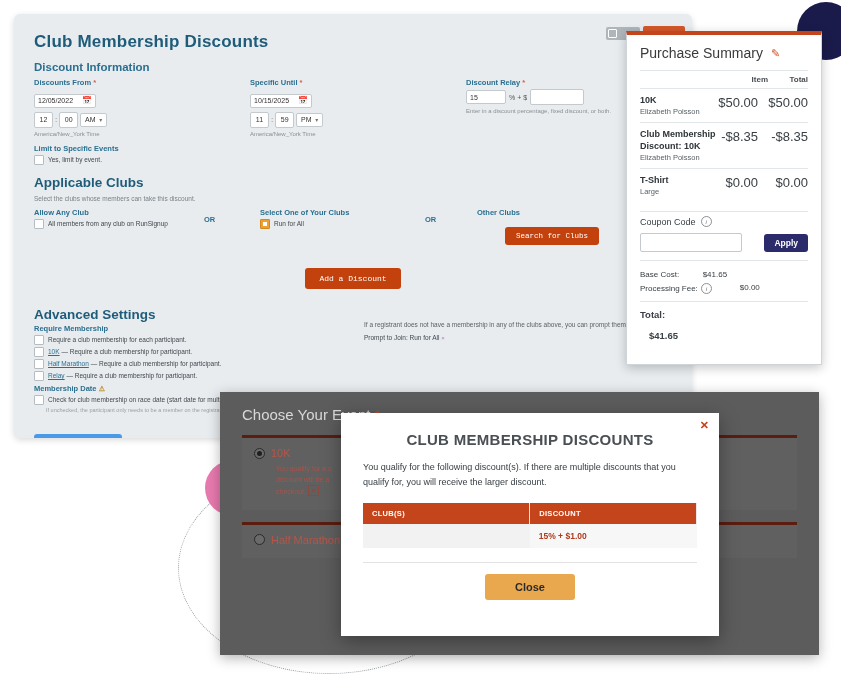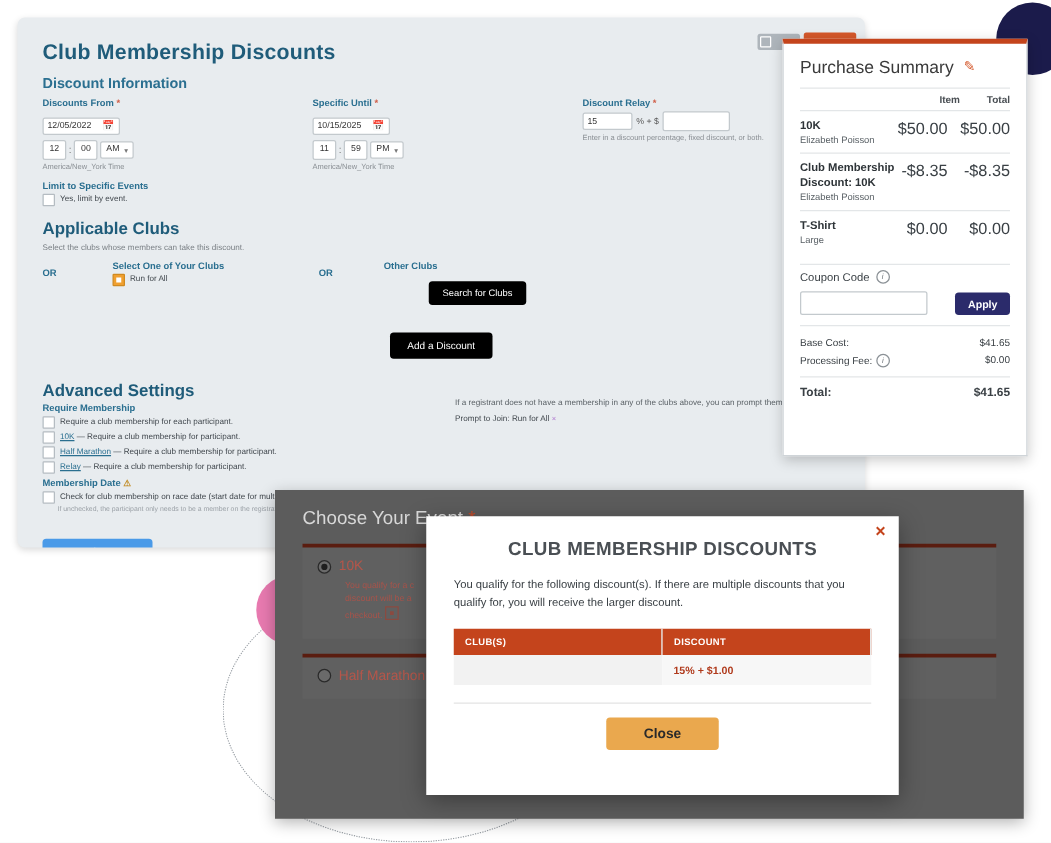--- a/index.html
+++ b/index.html
@@ -160,23 +160,23 @@
     border: 1px solid #c3c9cd; background: #fff; border-radius: 2px;
     font-size: 7px; color: #333; padding: 0 3px; box-sizing: border-box;
     display: flex; align-items: center;
   }
   .pct-sym { font-size: 7px; color: #555; }
   .amt-input {
     width: 52px; height: 14px;
     border: 1px solid #c3c9cd; background: #fff; border-radius: 2px;
   }
   .btn-green {
-    background: #000000; color: #fff; border: 0; border-radius: 3px;
+    background: #c2410c; color: #fff; border: 0; border-radius: 3px;
     font-size: 7.5px; padding: 5px 11px; cursor: pointer;
-    font-family: Liberation Sans, sans-serif;
+    font-family: Liberation Mono, monospace;
   }
   .btn-blue {
     background: #4a9ae8; color: #fff; border: 0; border-radius: 3px;
     font-size: 8px; padding: 6px 14px; cursor: pointer;
     font-family: "Liberation Sans", sans-serif; font-weight: bold;
   }
   .or-lbl { color: #2a6f90; font-size: 7.5px; font-weight: bold; }
   .adv-sub {
     color: #2a6f90; font-size: 7.5px; font-weight: bold; margin-top: 2px;
   }
@@ -244,28 +244,28 @@
   .coupon-input {
     flex: 1; height: 17px; border: 1px solid #c3c9cd; background: #fff; border-radius: 2px;
   }
   .btn-apply {
     background: #2b2b6b; color: #fff; border: 0; border-radius: 3px;
     font-size: 8.5px; font-weight: bold; padding: 4px 10px; cursor: pointer;
     font-family: "Liberation Sans", sans-serif;
   }
   .totals { margin-top: 8px; border-top: 1px solid #e3e6e8; padding-top: 7px; }
   .tot-row {
-    display: flex; justify-content: space-between; gap: 10px;
+    display: flex; justify-content: flex-start; gap: 10px;
     font-size: 8px; color: #3a4045; padding: 2px 0;
   }
   .tot-row .lab { text-align: right; display: flex; align-items: center; gap: 3px; }
   .tot-row .val { width: 38px; text-align: right; }
   .tot-row.grand {
     border-top: 1px solid #e3e6e8; margin-top: 5px; padding-top: 7px;
-    font-weight: bold; font-size: 9.5px;
+    font-weight: bold; font-size: 9.5px; flex-direction: column;
   }
 
   
   .reg-panel {
     position: absolute;
     left: 220px; top: 392px;
     width: 599px; height: 263px;
     background: #5c5c5c;
     box-shadow: 0 3px 12px rgba(0,0,0,0.3);
     overflow: hidden;
@@ -417,20 +417,27 @@
             <div class="amt-input"></div>
           </div>
           <div class="hint">Enter in a discount percentage, fixed discount, or both.</div>
         </div>
       </div>
 
       <div class="section-head big">Applicable Clubs</div>
       <div class="hint-lg">Select the clubs whose members can take this discount.</div>
 
       <div class="cols" style="margin-top:4px">
+        <div style="width:170px">
+          <div class="fld-label">Allow Any Club</div>
+          <div class="cb-row">
+            <span class="cbx"></span>
+            <span>All members from any club on RunSignup</span>
+          </div>
+        </div>
         <div style="width:56px;padding-top:0">
           <span class="or-lbl">OR</span>
         </div>
         <div style="width:165px">
           <div class="fld-label">Select One of Your Clubs</div>
           <div class="cb-row">
             <span class="cbx amber"></span>
             <span>Run for All</span>
           </div>
         </div>

